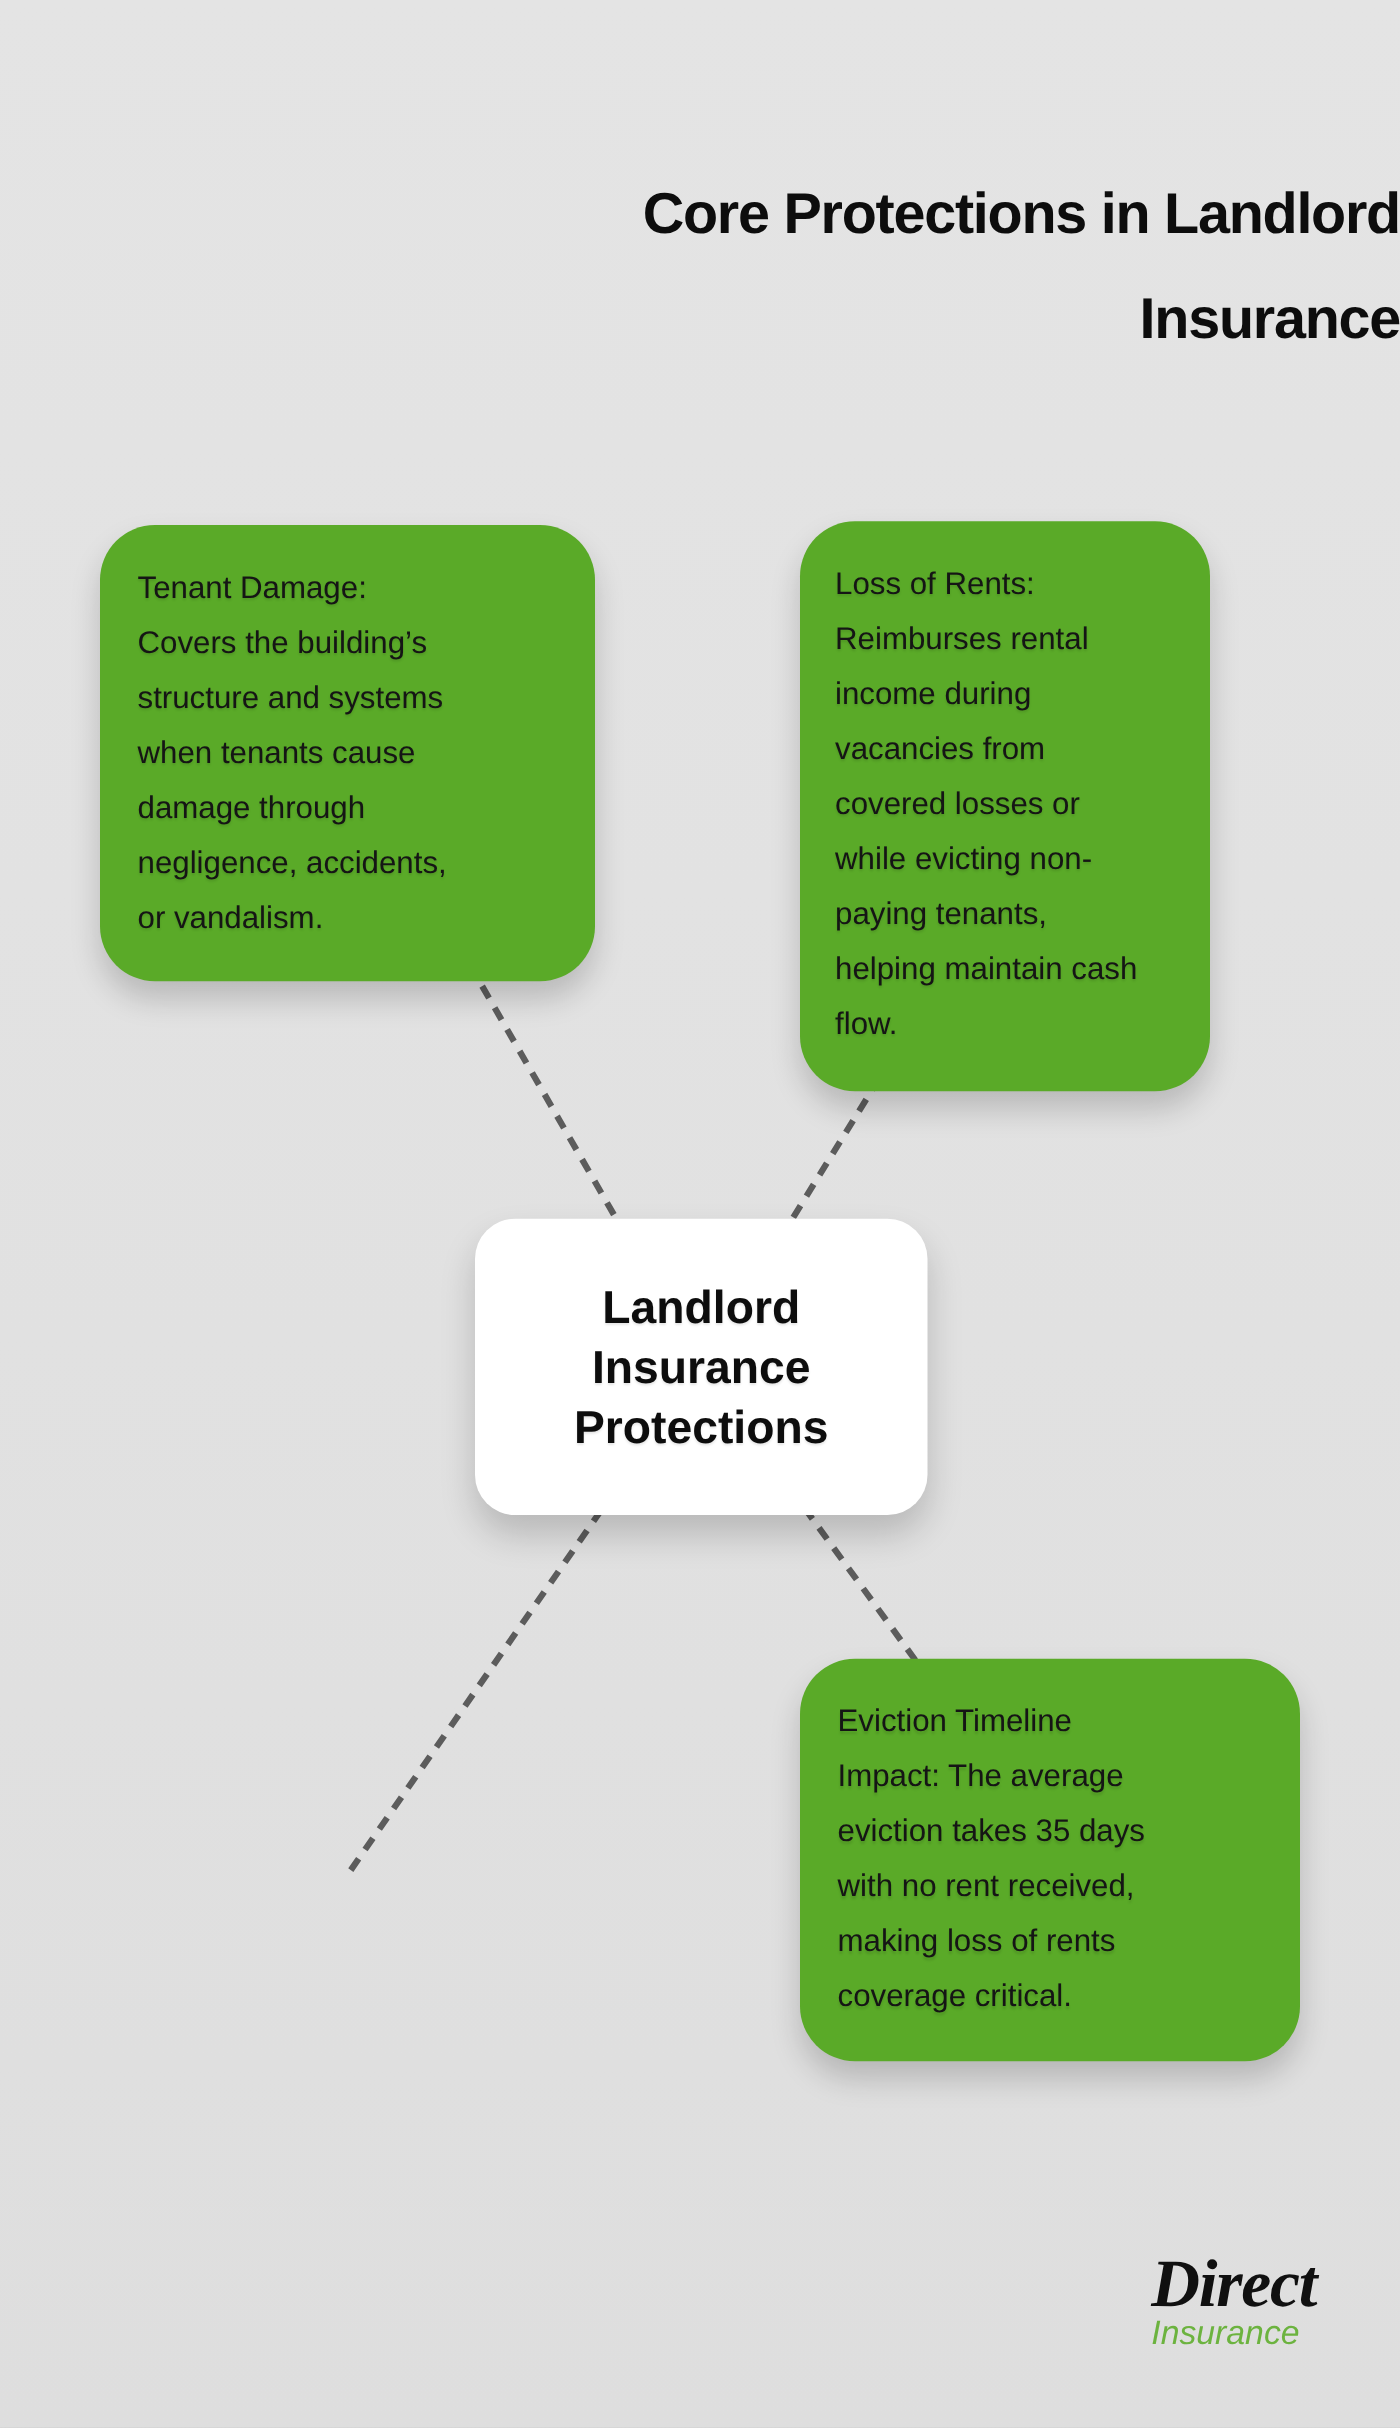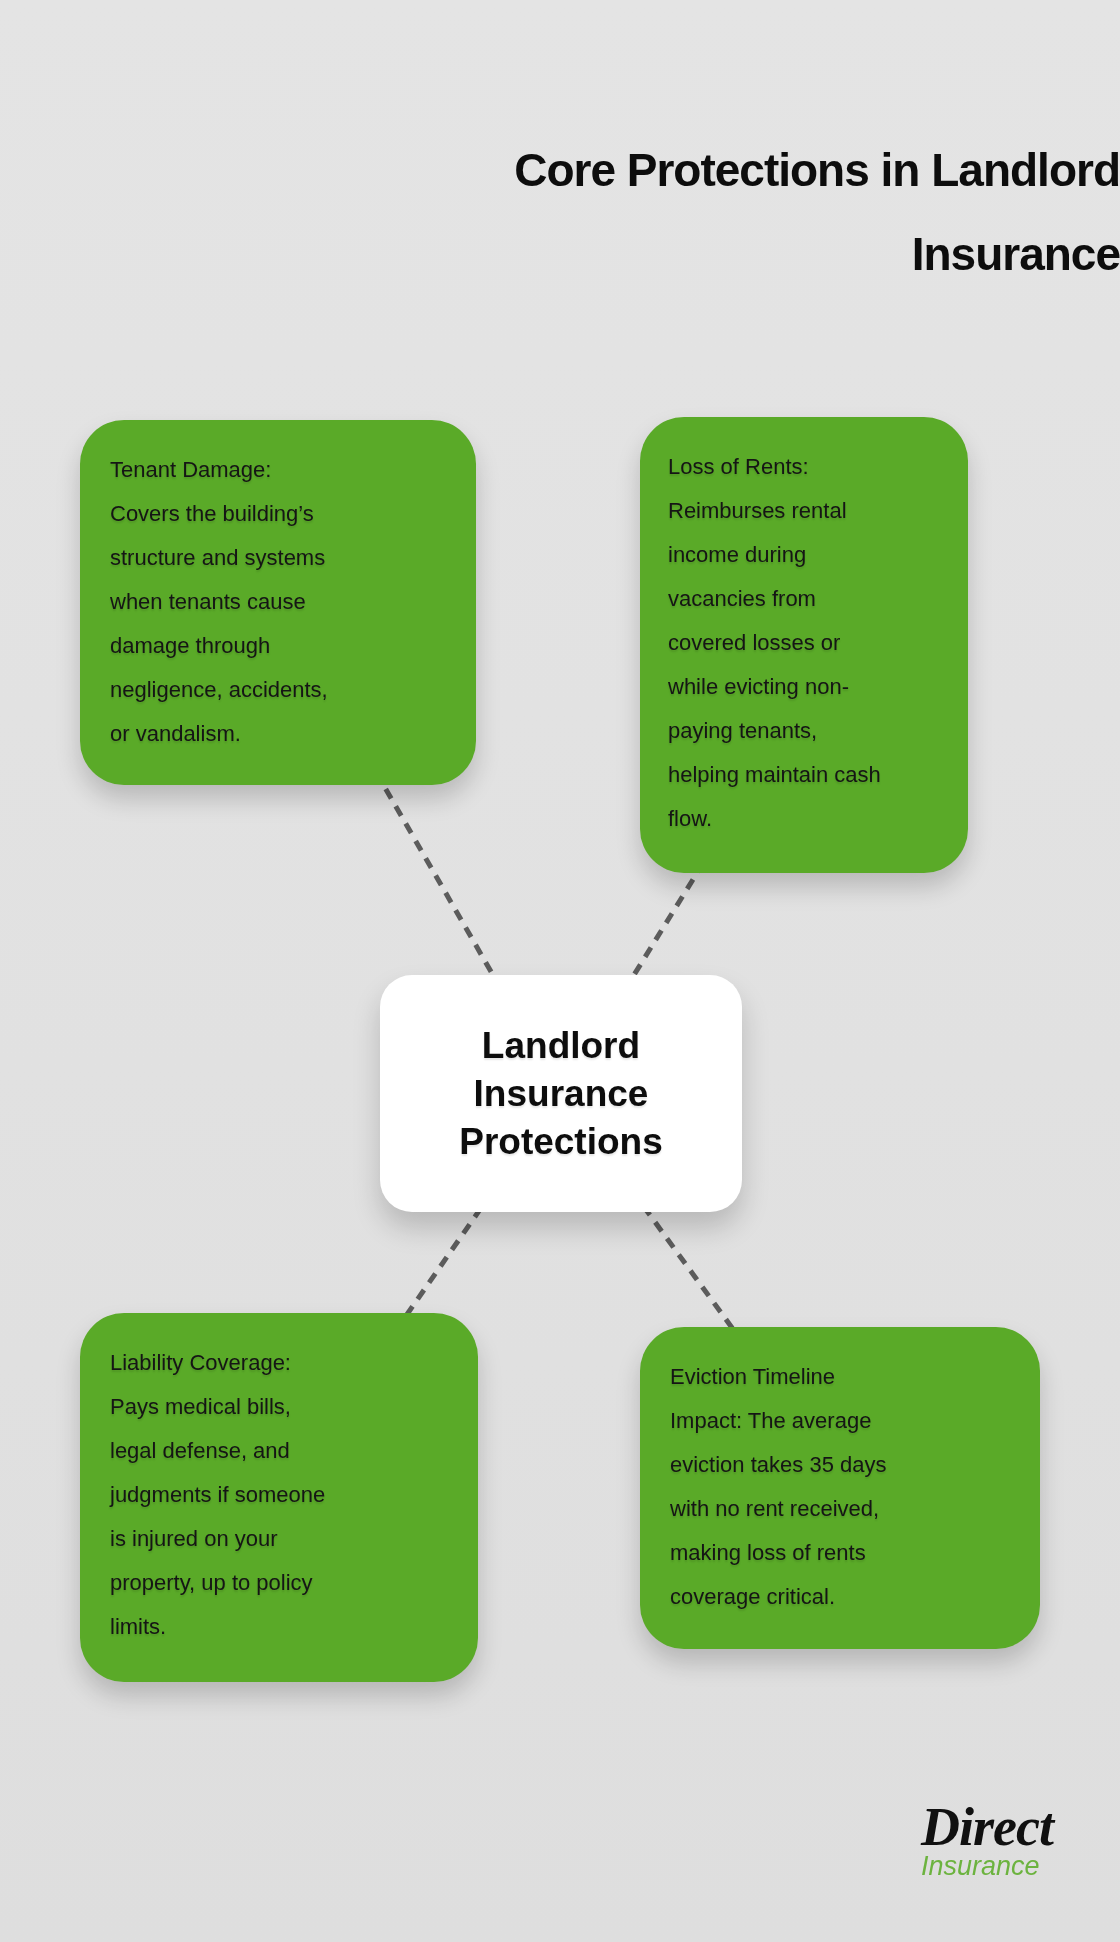--- a/index.html
+++ b/index.html
@@ -53,21 +53,21 @@
     fill:none;
   }
   .node{
     position:absolute;
     background:var(--node-green);
     border-radius:44px;
     box-shadow:0 14px 24px rgba(0,0,0,0.18);
     padding:28px 30px;
   }
   .node p{
-    font-size:22px;
+    font-size:25px;
     line-height:44px;
     color:var(--node-text);
     white-space:pre-line;
     text-shadow:0 2px 2px rgba(0,0,0,0.12);
   }
   .node.top-left    { left:80px;  top:420px;  width:396px; height:365px; }
   .node.top-right   { left:640px; top:417px;  width:328px; height:456px;padding-left:28px; }
   .node.bottom-left { left:80px;  top:1313px; width:398px; height:369px; }
   .node.bottom-right{ left:640px; top:1315px; width:400px; height:322px;margin-top:12px; }
   .center-node{
@@ -152,29 +152,20 @@
 helping maintain cash
 flow.</p>
   </div>
 
   <div class="center-node">
     <p>Landlord
 Insurance
 Protections</p>
   </div>
 
-  <div class="node bottom-left">
-    <p>Liability Coverage:
-Pays medical bills,
-legal defense, and
-judgments if someone
-is injured on your
-property, up to policy
-limits.</p>
-  </div>
 
   <div class="node bottom-right">
     <p>Eviction Timeline
 Impact: The average
 eviction takes 35 days
 with no rent received,
 making loss of rents
 coverage critical.</p>
   </div>
 

